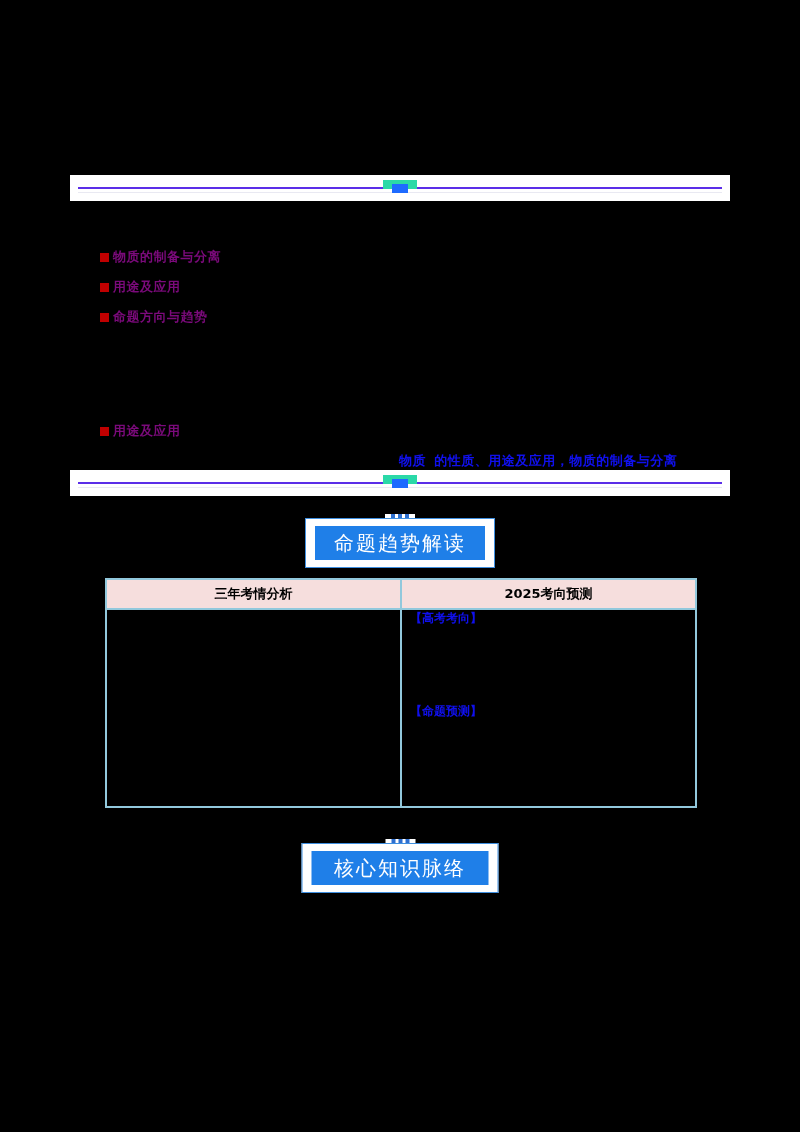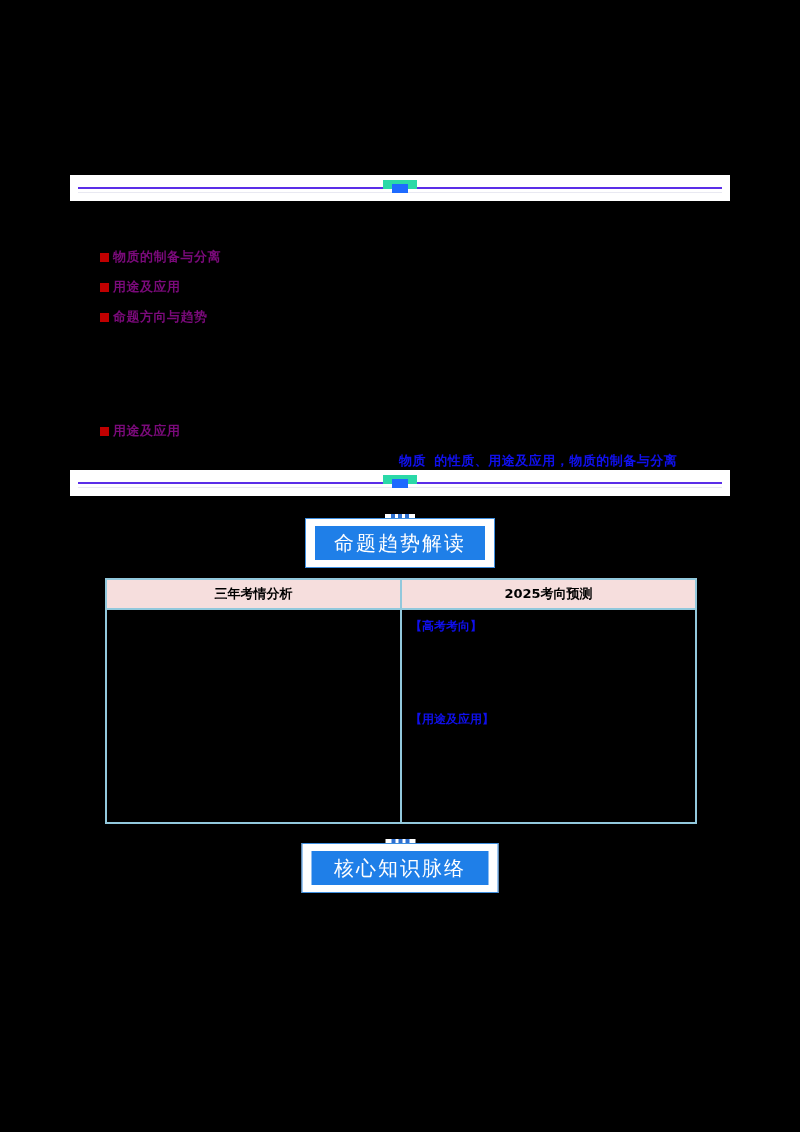--- a/index.html
+++ b/index.html
@@ -183,21 +183,21 @@
     font-weight: bold;
     color: #000000;
     text-align: center;
     font-family: "DejaVu Sans", sans-serif;
   }
   .data-table td {
     border: 2px solid #92C8DC;
     background: #000000;
     height: 196px;
     vertical-align: top;
-    padding: 8px 8px;
+    padding: 0 8px;
   }
   .cell-heading {
     color: #1010EE;
     background: #000000;
     font-size: 12px;
     font-weight: bold;
     white-space: nowrap;
     font-family: "DejaVu Sans", sans-serif;
   }
   .cell-heading.second { margin-top: 76px; }
@@ -264,21 +264,21 @@
         <th>2025考向预测</th>
       </tr>
     </thead>
     <tbody>
       <tr>
         <td>
           <div></div>
         </td>
         <td>
           <div class="cell-heading">【高考考向】</div>
-          <div class="cell-heading second">【用途及应用】</div>
+          <div class="cell-heading second">【命题预测】</div>
         </td>
       </tr>
     </tbody>
   </table>
 
   <div class="section-badge" id="badge-core">
     <div class="badge-outline"></div>
     <div class="badge-dots">
       <span></span>
       <span></span>

